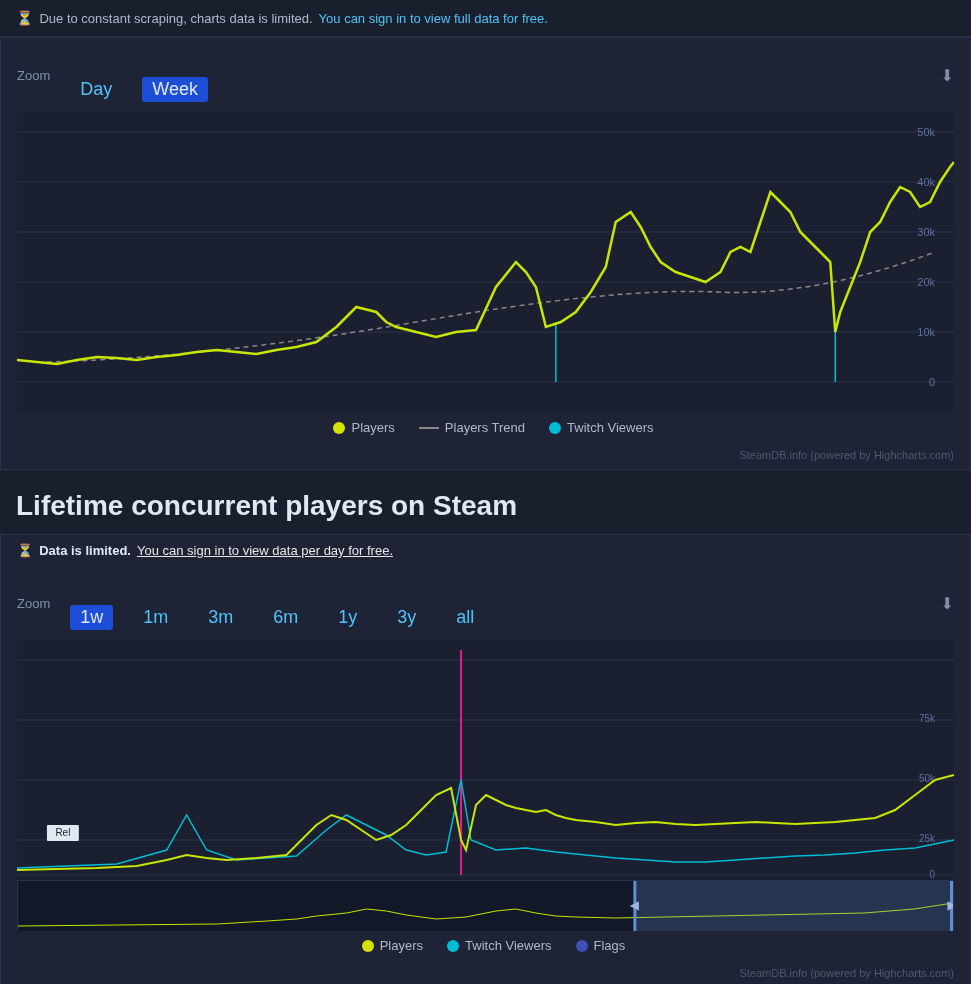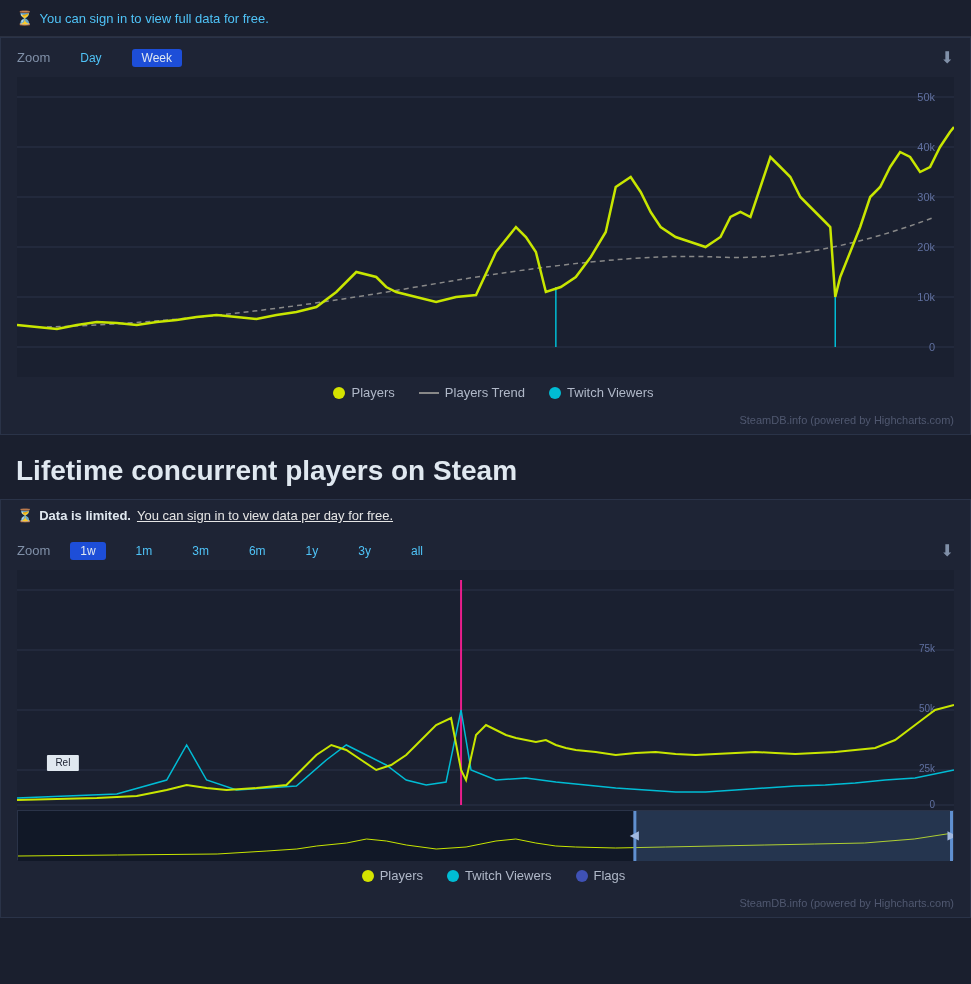--- a/index.html
+++ b/index.html
@@ -38,24 +38,25 @@
       display: flex;
       align-items: center;
       padding: 10px 16px;
       gap: 20px;
     }
     .zoom-label { color: #8090a8; font-size: 13px; }
     .zoom-btn {
       padding: 2px 10px;
       border-radius: 3px;
       cursor: pointer;
-      font-size: 12px;
+      font-size: 18px;
       border: none;
       background: transparent;
       color: #4fc3f7;
+      margin-top: 29px;
     }
     .zoom-btn.active {
       background: #1d4ed8;
       color: #e0e8f0;
     }
     .download-btn {
       margin-left: auto;
       color: #8090a8;
       cursor: pointer;
       font-size: 16px;
@@ -162,20 +163,21 @@
       padding: 4px 16px;
       color: #6070a0;
       font-size: 11px;
     }
   </style>
 </head>
 <body>
 
 <div class="warning-bar">
   <span class="icon">⏳</span>
+  <span class="warning-text">Due to constant scraping, charts data is limited.</span>
   <a class="warning-link" href="#">You can sign in to view full data for free.</a>
 </div>
 
 <div class="chart-section">
 
   <div class="zoom-bar">
     <span class="zoom-label">Zoom</span>
     <button class="zoom-btn">Day</button>
     <button class="zoom-btn active">Week</button>
     <button class="download-btn">⬇</button>

